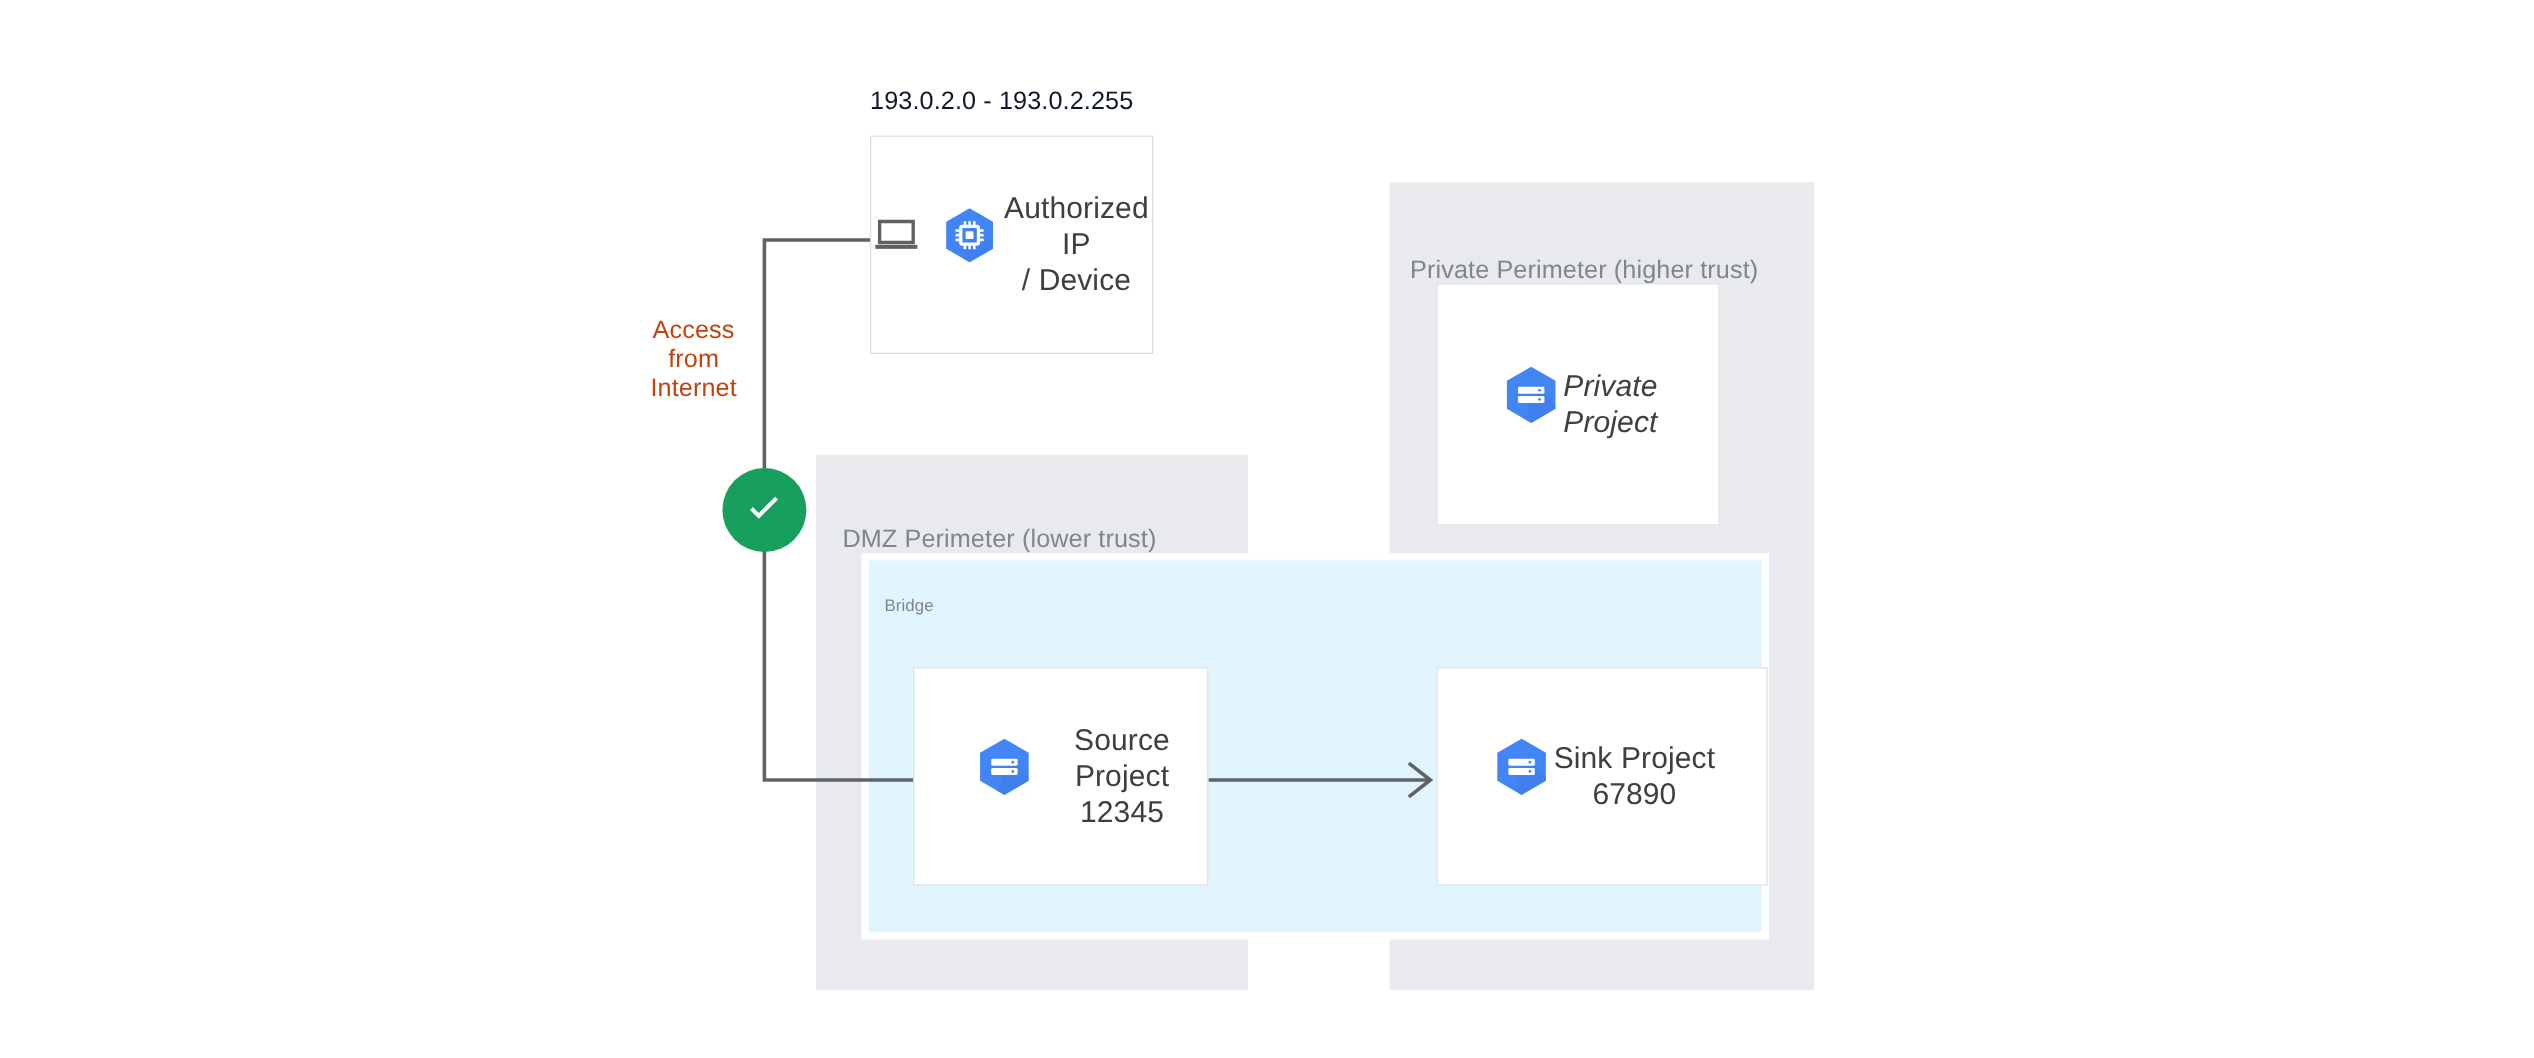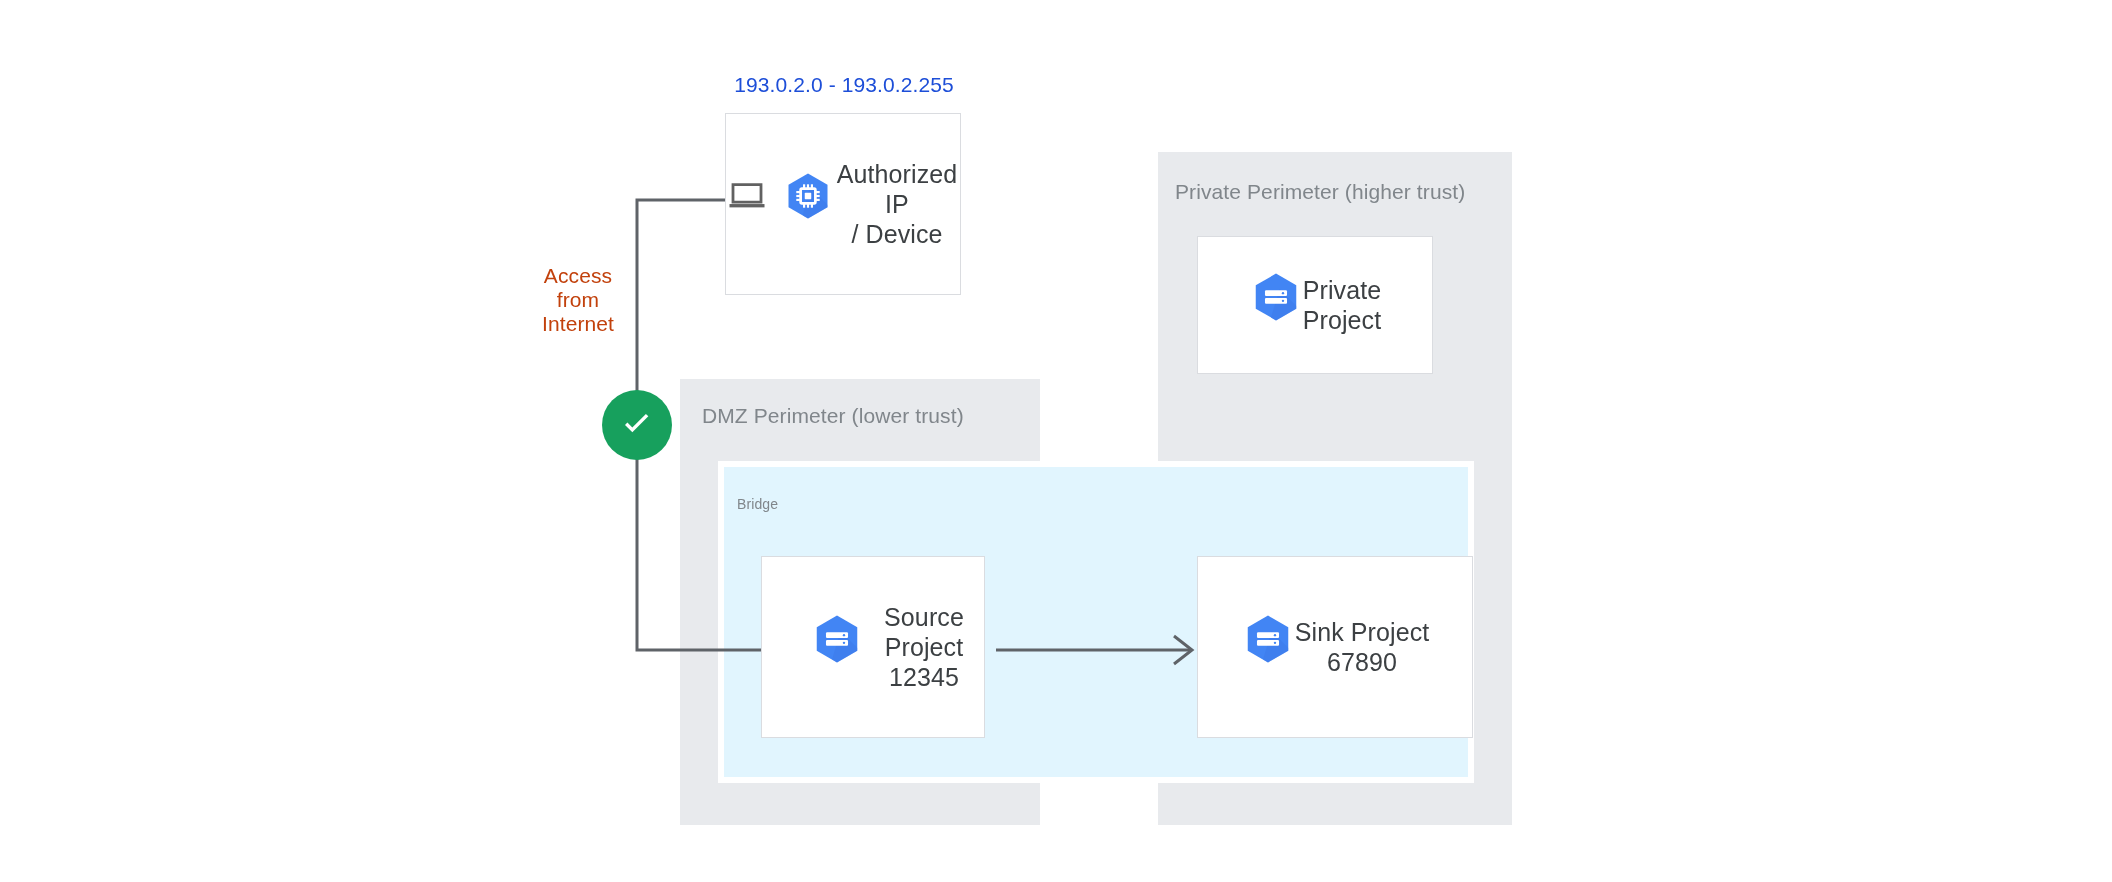--- a/index.html
+++ b/index.html
@@ -24,20 +24,21 @@
   .perimeter {
     position: absolute;
     background: #e8eaed;
   }
   .perimeter-label {
     position: absolute;
     font-size: 21px;
     color: #80868b;
     letter-spacing: 0.1px;
     white-space: nowrap;
+    margin-top: 34px;
   }
 
   
   .bridge {
     position: absolute;
     background: #e1f5fe;
     border: 6px solid #ffffff;
   }
   .bridge-label {
     position: absolute;
@@ -70,24 +71,24 @@
     color: #3c4043;
     text-align: center;
     white-space: pre-line;
     letter-spacing: 0.1px;
   }
 
   
   .caption {
     position: absolute;
     font-size: 21px;
-    color: #1d4ed8;
+    color: #0f172a;
     letter-spacing: 0.1px;
     white-space: nowrap;
-    text-align: center;
+    text-align: left;
   }
 
   
   .side-label {
     position: absolute;
     font-size: 21px;
     line-height: 24px;
     color: #c2410c;
     text-align: center;
     white-space: pre-line;
@@ -173,40 +174,40 @@
           <rect x="15.7" y="9.7" width="1.7" height="1"></rect>
           <rect x="15.7" y="11.5" width="1.7" height="1"></rect>
           <rect x="15.7" y="13.3" width="1.7" height="1"></rect>
         </g>
       </svg>
     </div>
     <div class="card-title">Authorized IP
 / Device</div>
   </div>
 
-  <div class="card" style="left:1197px; top:236px; width:236px; height:138px;">
+  <div class="card" style="left:1197px; top:236px; width:236px; height:202px;font-style:italic;">
     <div class="card-icons">
       <svg width="54" height="54" viewBox="0 0 24 24">
         <path d="M12 1.6 L21 6.8 L21 17.2 L12 22.4 L3 17.2 L3 6.8 Z" fill="#4285f4"></path>
         <path d="M13.6 8.4 L21 16.0 L21 17.2 L12 22.4 L9.8 21.1 Z" fill="#3b78e7" opacity="0.45"></path>
         <g fill="#ffffff">
           <rect x="7.1" y="9.0" width="9.8" height="2.6" rx="0.5"></rect>
           <rect x="7.1" y="12.4" width="9.8" height="2.6" rx="0.5"></rect>
         </g>
         <g fill="#4285f4">
           <circle cx="15.1" cy="10.3" r="0.52"></circle>
           <circle cx="15.1" cy="13.7" r="0.52"></circle>
         </g>
       </svg>
     </div>
     <div class="card-title">Private
 Project</div>
   </div>
 
-  <div class="card" style="left:761px; top:556px; width:224px; height:182px;padding-left:48px;">
+  <div class="card" style="left:761px; top:556px; width:246px; height:182px;padding-left:48px;">
     <div class="card-icons">
       <svg width="54" height="54" viewBox="0 0 24 24">
         <path d="M12 1.6 L21 6.8 L21 17.2 L12 22.4 L3 17.2 L3 6.8 Z" fill="#4285f4"></path>
         <path d="M13.6 8.4 L21 16.0 L21 17.2 L12 22.4 L9.8 21.1 Z" fill="#3b78e7" opacity="0.45"></path>
         <g fill="#ffffff">
           <rect x="7.1" y="9.0" width="9.8" height="2.6" rx="0.5"></rect>
           <rect x="7.1" y="12.4" width="9.8" height="2.6" rx="0.5"></rect>
         </g>
         <g fill="#4285f4">
           <circle cx="15.1" cy="10.3" r="0.52"></circle>

